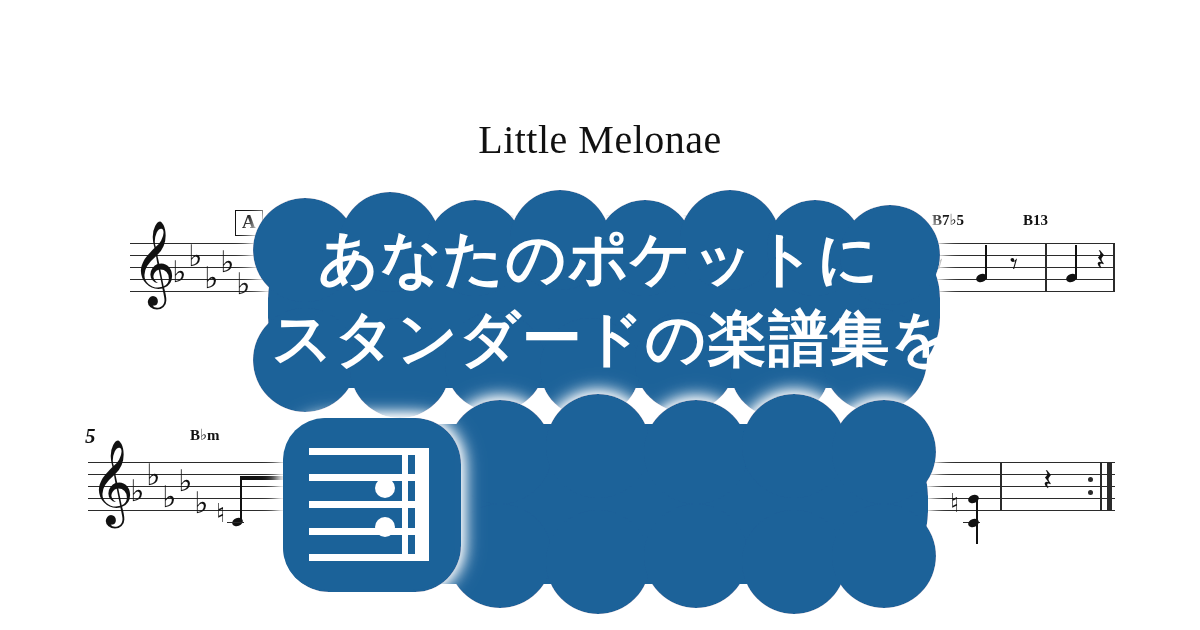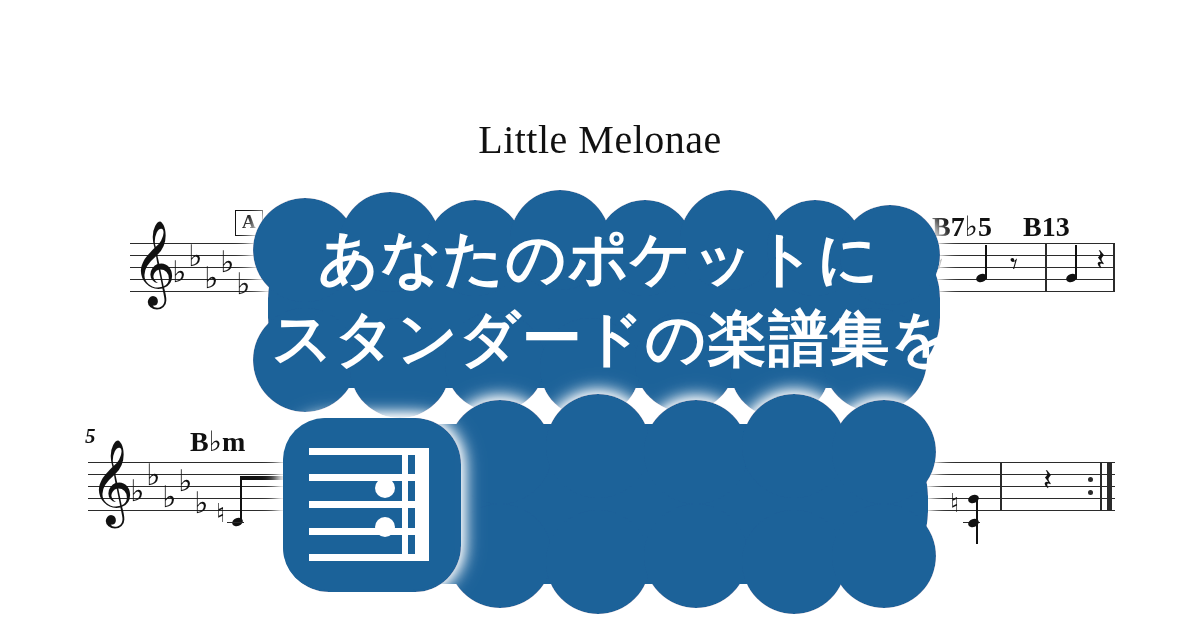--- a/index.html
+++ b/index.html
@@ -90,21 +90,21 @@
   .repeat-dots {
     position: absolute;
     width: 5px; height: 5px;
     border-radius: 50%;
     background: #2b2b2b;
   }
   .chord {
     position: absolute;
     font-family: "Liberation Serif", "DejaVu Serif", serif;
     font-weight: bold;
-    font-size: 28px;
+    font-size: 15px;
     color: #111;
     white-space: nowrap;
     line-height: 1;
   }
   .rehearsal {
     position: absolute;
     font-family: "Liberation Serif", serif;
     font-weight: bold;
     font-size: 19px;
     color: #111;

